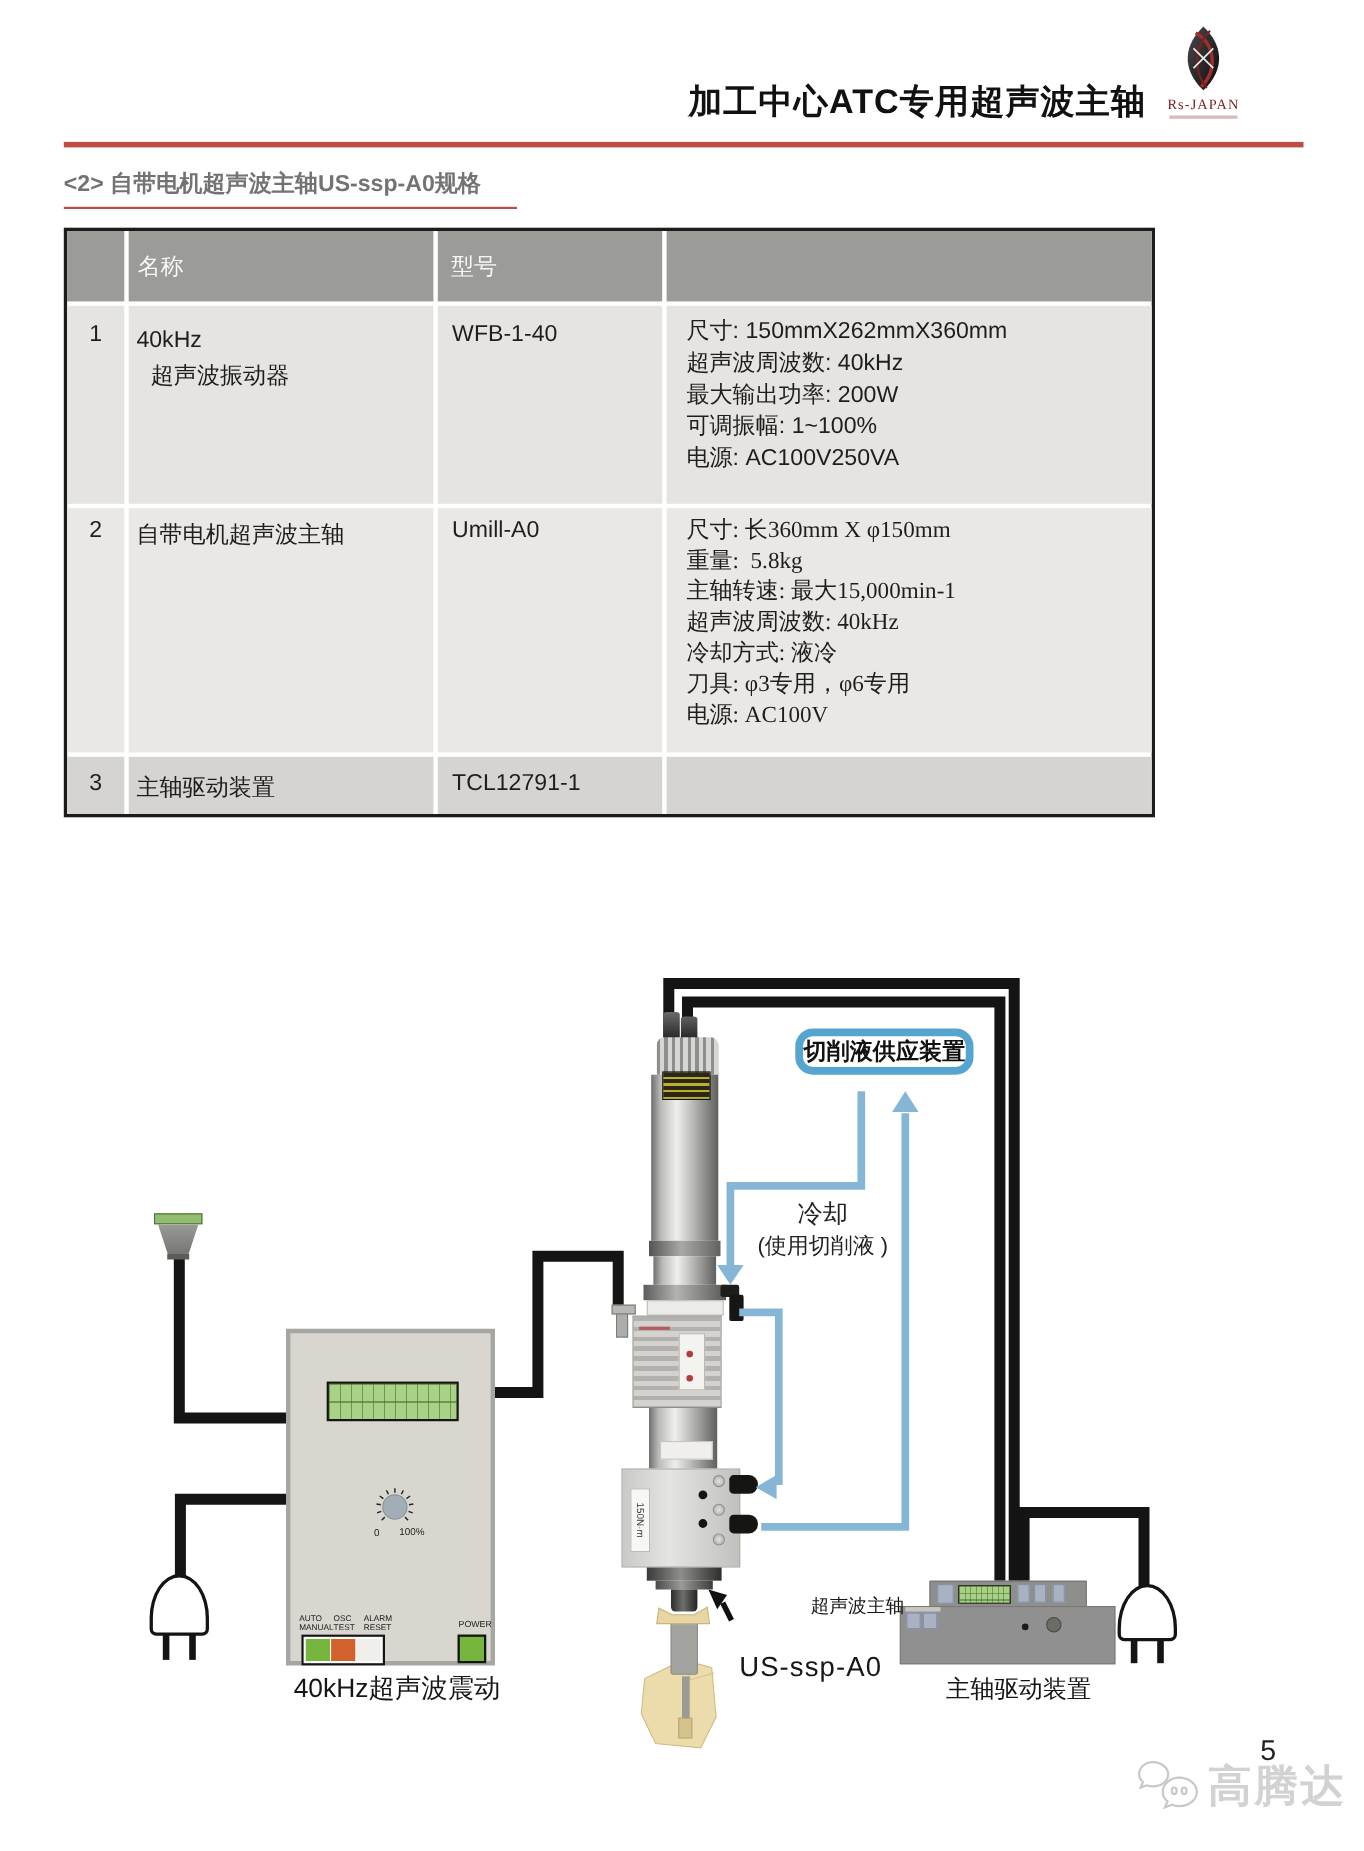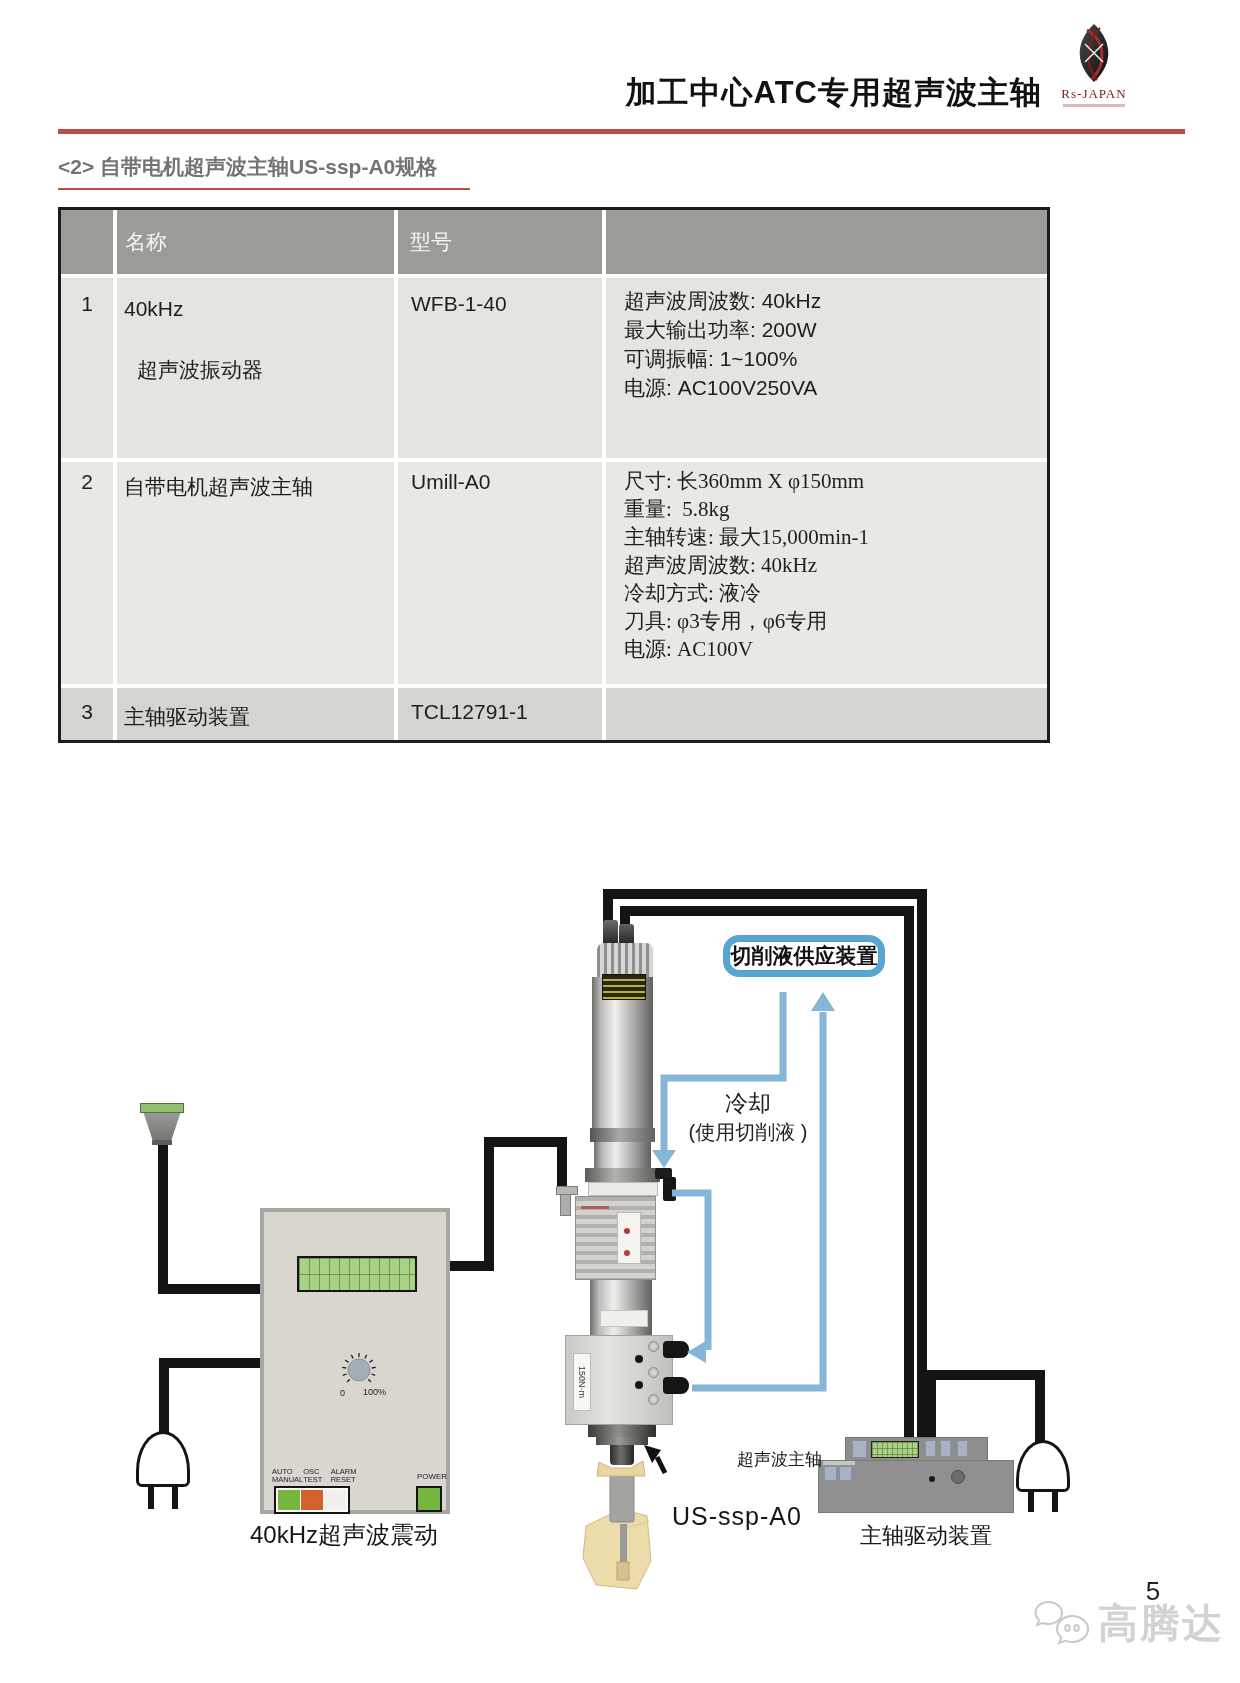--- a/index.html
+++ b/index.html
@@ -27,21 +27,21 @@
   .cell{box-sizing:border-box;font-size:21px;}
   .hdr{background:#9b9b98;color:#f6f6f4;padding-top:18px;}
   .hdr-name{padding-left:8px;}
   .hdr-model{padding-left:12px;}
   .bg1{background:#e6e4e0;}
   .bg2{background:#eae8e4;}
   .bg3{background:#d6d4d0;}
   .idx{ text-align:center;padding-top:14px;}
   .idx3{padding-top:12px;}
   .name-cell{padding:14px 0 0 7px;line-height:33px;}
-  .name-indent{padding-left:13px;margin-top:28px;}
+  .name-indent{padding-left:13px;}
   .model-cell{padding:14px 0 0 13px;}
   .spec-cell{padding:8px 0 0 18px;}
   .spec-line{white-space:pre;line-height:29px;}
   .r2 .spec-line{line-height:28px;font-family:Liberation Serif, serif;}
   .r2.name-cell,.r2.model-cell,.r2.idx{padding-top:8px;}
   .r2.spec-cell{padding-top:5px;}
 
   
   .banner-outer{position:absolute;left:65px;top:835px;width:195px;height:47px;background:#161616;
                 -webkit-clip-path:polygon(0 0,83% 0,100% 50%,83% 100%,0 100%);
@@ -148,21 +148,21 @@
   .sp-lfit-v{left:4px;top:304px;width:11px;height:22px;background:#adadab;border:1px solid #7d7d79;}
   .sp-rfit-a{left:99px;top:278px;width:17px;height:11px;background:#1d1d1b;border-radius:2px;}
   .sp-rfit-b{left:107px;top:287px;width:13px;height:24px;background:#161614;border-radius:2px;}
   .sp-hfit1{left:107px;top:451px;width:26px;height:17px;background:#151513;border-radius:4px 8px 8px 4px;}
   .sp-hfit2{left:107px;top:487px;width:26px;height:17px;background:#151513;border-radius:4px 8px 8px 4px;}
 
   
   .spindle-label{left:672px;top:1446px;width:150px;color:#161616;}
   .spindle-label .l1{font-size:17px;line-height:28px;text-align:right;}
   .spindle-label .l2{font-size:25px;letter-spacing:1px;line-height:32px;margin-top:26px;}
-  .caption-osc{left:250px;top:1519px;width:205px;text-align:left;font-size:24px;color:#161616;white-space:nowrap;}
+  .caption-osc{left:250px;top:1519px;width:205px;text-align:right;font-size:24px;color:#161616;white-space:nowrap;}
   .caption-driver{left:843px;top:1521px;width:166px;text-align:center;font-size:22px;color:#161616;white-space:nowrap;}
   .page-number{left:1138px;top:1576px;width:30px;text-align:center;font-size:26px;color:#222;}
   .watermark{left:1034px;top:1596px;display:flex;align-items:center;gap:6px;z-index:4;position:absolute;}
   .watermark .wm-text{font-size:40px;font-weight:bold;color:#d2d2d2;letter-spacing:2px;white-space:nowrap;}
 </style>
 </head>
 <body>
 
 <div id="page">
 
@@ -193,20 +193,21 @@
     <div class="cell hdr hdr-model">型号</div>
     <div class="cell hdr"></div>
 
     <div class="cell bg1 idx">1</div>
     <div class="cell bg1 name-cell">
       <div>40kHz</div>
       <div class="name-indent">超声波振动器</div>
     </div>
     <div class="cell bg1 model-cell">WFB-1-40</div>
     <div class="cell bg1 spec-cell">
+      <div class="spec-line">尺寸: 150mmX262mmX360mm</div>
       <div class="spec-line">超声波周波数: 40kHz</div>
       <div class="spec-line">最大输出功率: 200W</div>
       <div class="spec-line">可调振幅: 1~100%</div>
       <div class="spec-line">电源: AC100V250VA</div>
     </div>
 
     <div class="cell bg2 idx r2">2</div>
     <div class="cell bg2 name-cell r2">
       <div>自带电机超声波主轴</div>
     </div>

